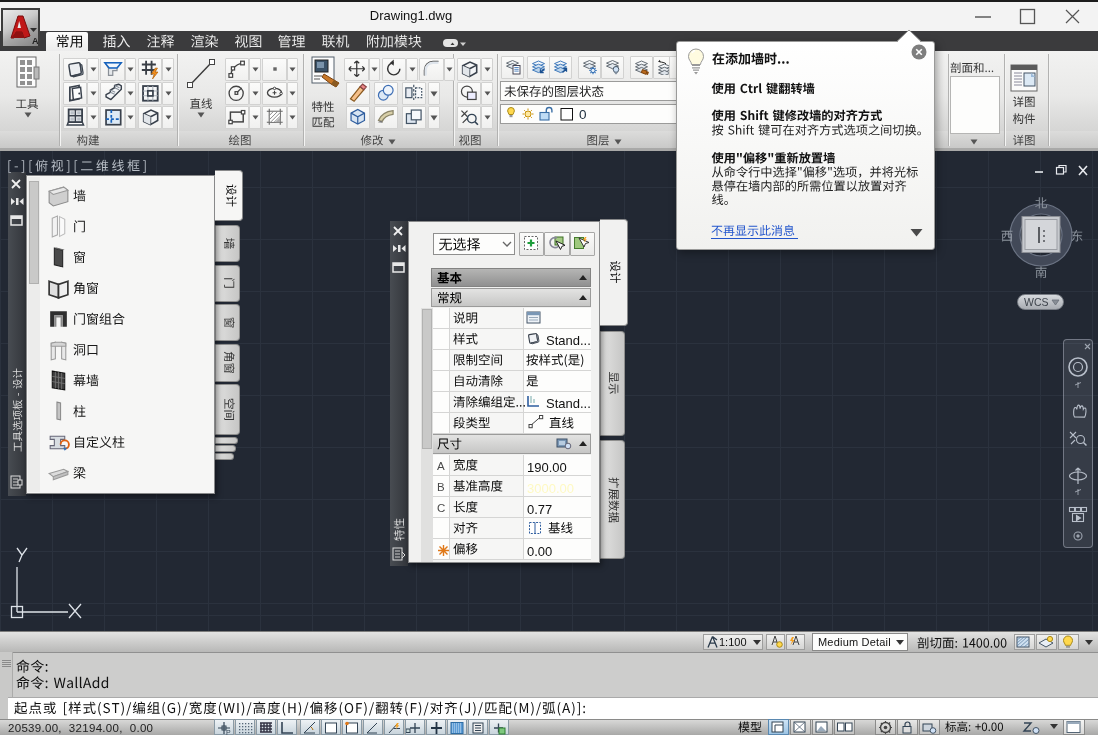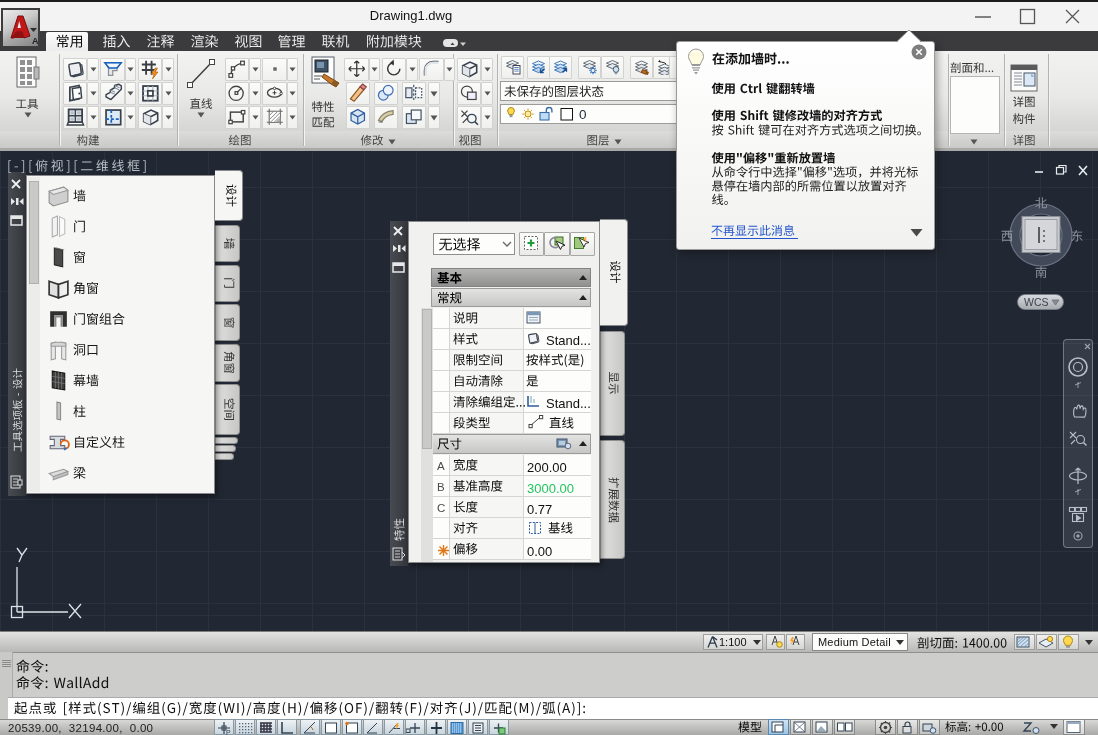--- a/index.html
+++ b/index.html
@@ -726,22 +726,22 @@
       <path d="M7,1.5 V12.5" stroke="#2e5d9e"></path>
     </svg>
     <div style="position:absolute;left:437px;top:460px;width:12px;height:12px;font:11.5px Liberation Sans,sans-serif;color:#4a4a4a;z-index:3">A</div>
     <div style="position:absolute;left:437px;top:481px;width:12px;height:12px;font:11.5px Liberation Sans,sans-serif;color:#4a4a4a;z-index:3">B</div>
     <div style="position:absolute;left:437px;top:502px;width:12px;height:12px;font:11.5px Liberation Sans,sans-serif;color:#4a4a4a;z-index:3">C</div>
     <svg style="position:absolute;left:437px;top:544px;z-index:3" width="13" height="13" viewBox="0 0 13 13">
       <path d="M6.5,1 V12 M1,6.5 H12 M2.5,2.5 L10.5,10.5 M10.5,2.5 L2.5,10.5" stroke="#e07818" stroke-width="1.4"></path>
     </svg>
     <div style="position:absolute;left:546px;top:333px;width:50px;height:14px;font:13px Liberation Sans,sans-serif;color:#111;z-index:3">Stand...</div>
     <div style="position:absolute;left:546px;top:396px;width:50px;height:14px;font:13px Liberation Sans,sans-serif;color:#111;z-index:3">Stand...</div>
-    <div style="position:absolute;left:527px;top:459.5px;width:60px;height:15px;font:13px Liberation Sans,sans-serif;color:#111;z-index:3">200.00</div>
-    <div style="position:absolute;left:527px;top:480.5px;width:60px;height:15px;font:13px Liberation Sans,sans-serif;color:#22c55e;z-index:3">3000.00</div>
+    <div style="position:absolute;left:527px;top:459.5px;width:60px;height:15px;font:13px Liberation Sans,sans-serif;color:#111;z-index:3">190.00</div>
+    <div style="position:absolute;left:527px;top:480.5px;width:60px;height:15px;font:13px Liberation Sans,sans-serif;color:#fef9c3;z-index:3">3000.00</div>
     <div style="position:absolute;left:527px;top:501.5px;width:60px;height:15px;font:13px Liberation Sans,sans-serif;color:#111;z-index:3">0.77</div>
     <div style="position:absolute;left:527px;top:543.5px;width:60px;height:15px;font:13px Liberation Sans,sans-serif;color:#111;z-index:3">0.00</div>
     <div style="position:absolute;left:676px;top:41px;width:259px;height:209px;background:linear-gradient(#ffffff,#f1f1ef);border:1px solid #9a9a99;border-radius:3px;box-sizing:border-box;box-shadow:2px 3px 8px rgba(0,0,0,0.35);z-index:4"></div>
     <svg style="position:absolute;left:895px;top:29px;z-index:5" width="30" height="13" viewBox="0 0 30 13">
       <path d="M2,12.5 L14,1 L26,12.5 Z" fill="#ffffff" stroke="#9a9a99" stroke-width="1"></path>
       <path d="M3,12.9 h22" stroke="#fff" stroke-width="2"></path>
     </svg>
     <svg style="position:absolute;left:685px;top:47px;z-index:5" width="22" height="30" viewBox="0 0 22 30">
       <path d="M11,2 a7.5,7.5 0 0 1 7.5,7.5 c0,3.8 -3,5 -3,8 h-9 c0,-3 -3,-4.2 -3,-8 A7.5,7.5 0 0 1 11,2 Z" fill="#fffbe0" stroke="#999"></path>
 <path d="M7,18.5 h8 M7,20.8 h8 M8,23.1 h6" stroke="#999" stroke-width="1.2"></path>

